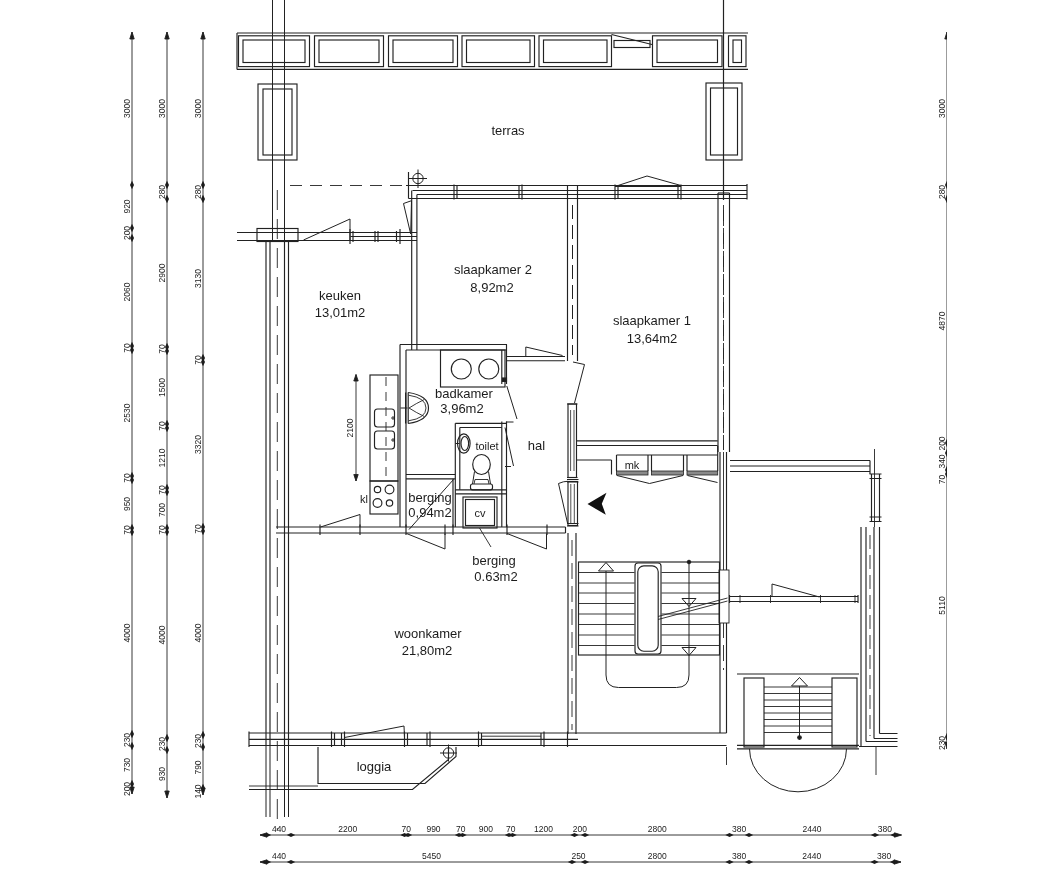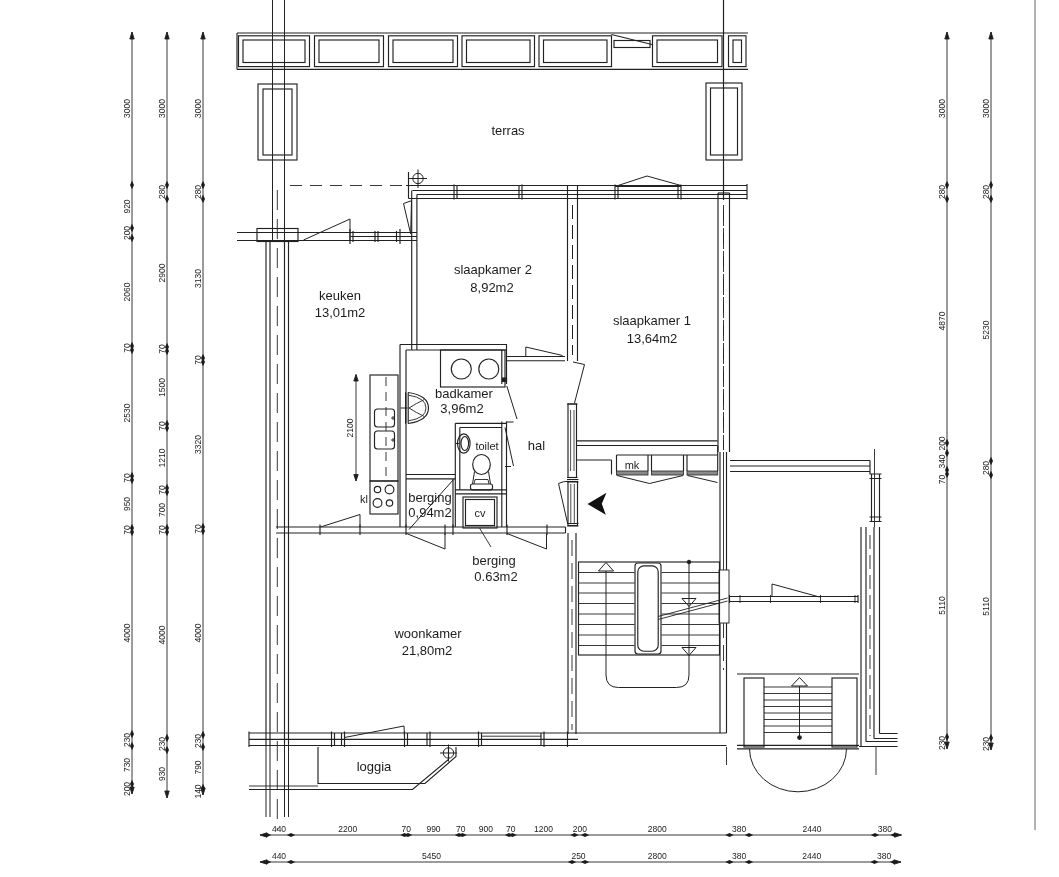--- a/index.html
+++ b/index.html
@@ -1,16 +1,16 @@
 <!DOCTYPE html>
 <html><head>
 <meta charset="utf-8">
 <style>
 html,body{margin:0;padding:0;background:#ffffff;}
-#page{width:1059px;height:877px;position:relative;background:#ffffff;overflow:hidden;}
+#page{width:947px;height:877px;position:relative;background:#ffffff;overflow:hidden;}
 svg{position:absolute;top:0;left:0;}
 text{font-family:"Liberation Sans", sans-serif;fill:#1c1c1c;-webkit-font-smoothing:antialiased;}
 *{-webkit-font-smoothing:antialiased;}
 .rm{font-size:13px;}
 .sm{font-size:11px;}
 .dim{font-size:8.5px;}
 </style>
 </head>
 <body>
 <div id="page">

